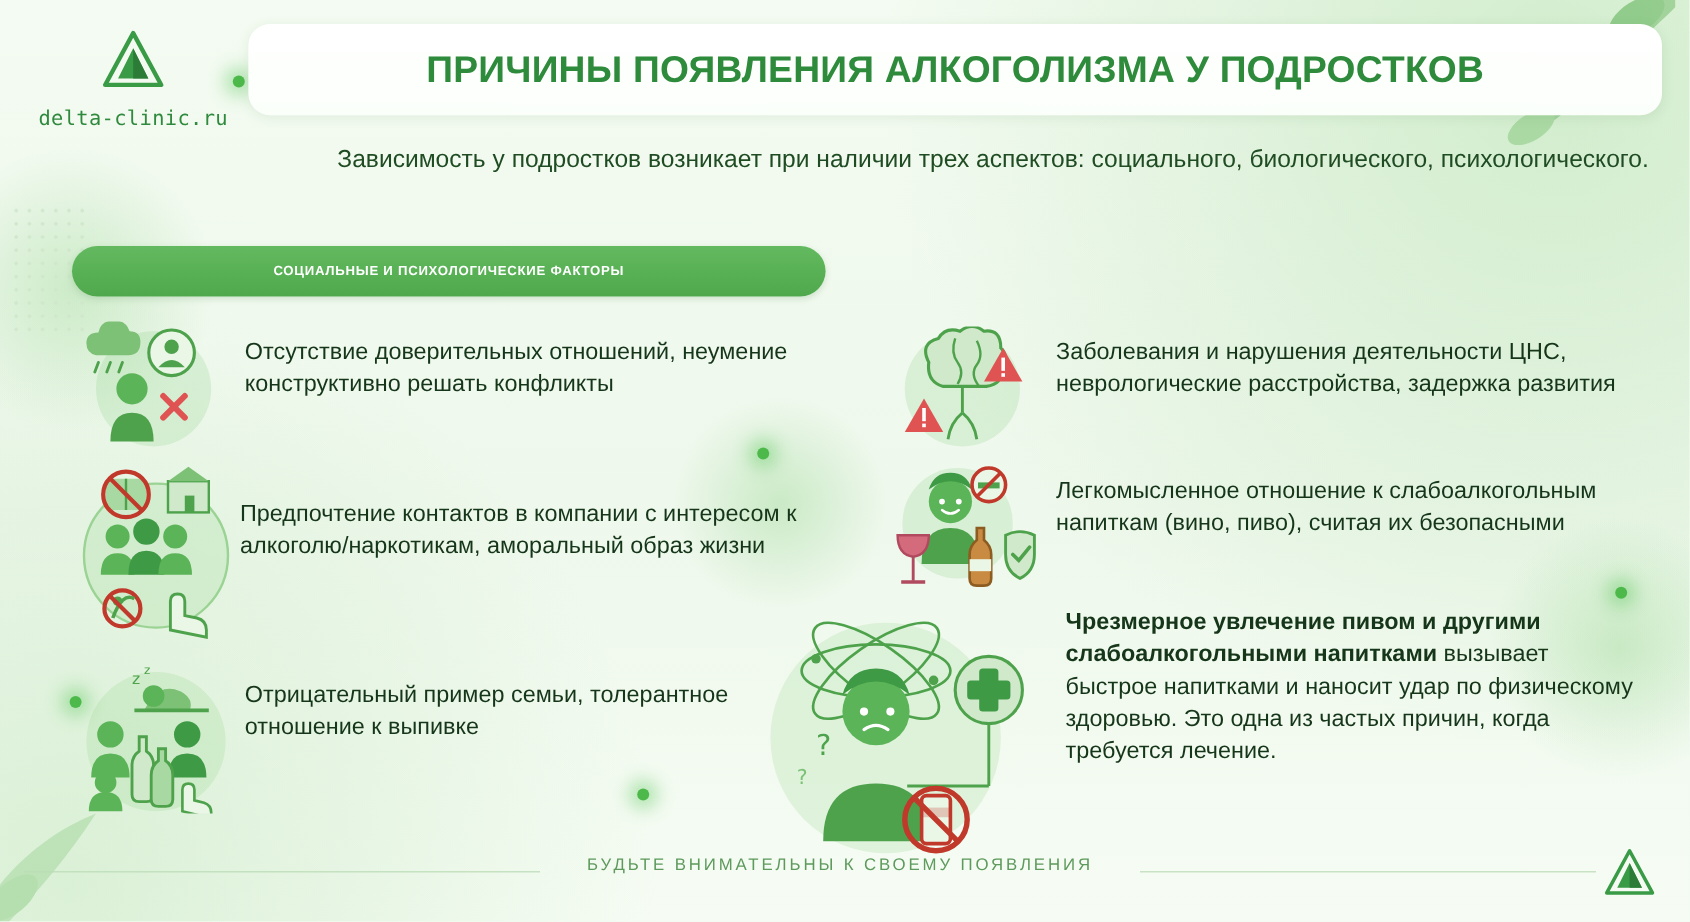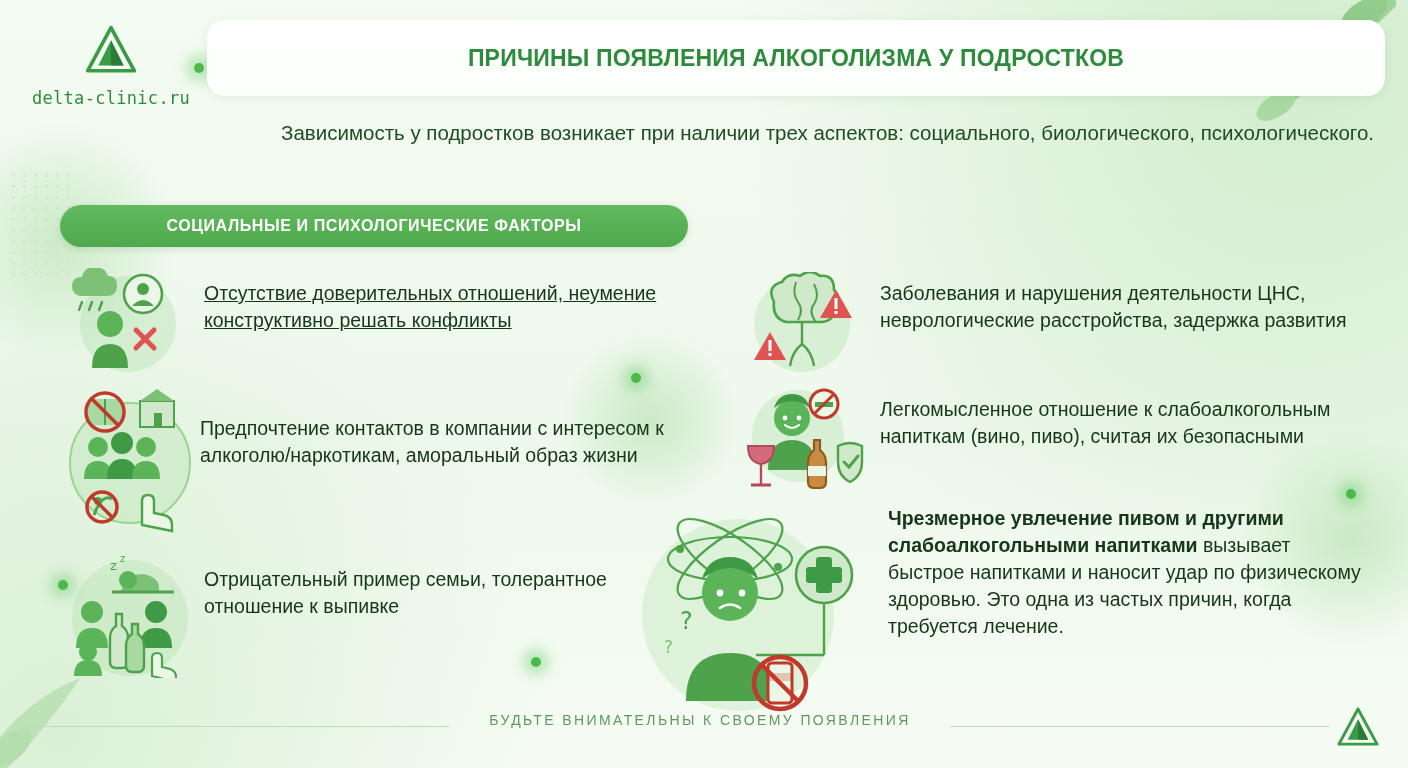--- a/index.html
+++ b/index.html
@@ -81,21 +81,21 @@
     height: 76px;
     background: linear-gradient(180deg, #ffffff 0%, #fbfffa 100%);
     border-radius: 18px;
     box-shadow: 0 2px 10px rgba(60, 130, 60, 0.10);
     display: flex;
     align-items: center;
     justify-content: center;
   }
   .title-bar h1 {
     margin: 0;
-    font-size: 23px;
+    font-size: 31px;
     font-weight: bold;
     letter-spacing: .2px;
     color: #2f8b3c;
     text-align: left;
   }
 
   .subtitle {
     position: absolute;
     left: 214px;
     top: 118px;
@@ -106,21 +106,21 @@
     color: #1f4c22;
   }
 
   
   .sect-head {
     position: absolute;
     height: 42px;
     border-radius: 21px;
     background: linear-gradient(180deg, #63b95f 0%, #4fa94c 100%);
     color: #ffffff;
-    font-size: 16px;
+    font-size: 11px;
     font-weight: bold;
     letter-spacing: .6px;
     display: flex;
     align-items: center;
     justify-content: center;
     box-shadow: 0 2px 6px rgba(60, 130, 60, 0.20);
   }
   .sect-head.left  { left: 60px;  top: 205px; width: 628px; }
   .sect-head.right { left: 735px; top: 205px; width: 620px; }
 
@@ -245,21 +245,21 @@
 
         <circle cx="44" cy="56" r="13" fill="#5bb457"></circle>
         <path d="M26 100 q0 -24 18 -24 q18 0 18 24 Z" fill="#4da24b"></path>
 
         <g stroke="#e05353" stroke-width="5" stroke-linecap="round">
           <line x1="70" y1="62" x2="88" y2="80"></line>
           <line x1="88" y1="62" x2="70" y2="80"></line>
         </g>
       </svg>
     </div>
-    <div class="txt" style="width:472px; padding-left:10px; padding-top:12px;text-decoration:underline;">Отсутствие доверительных отношений, неумение конструктивно решать конфликты</div>
+    <div class="txt" style="width:472px; padding-left:10px; padding-top:12px;">Отсутствие доверительных отношений, неумение конструктивно решать конфликты</div>
   </div>
 
   <div class="item" id="item-l2">
     <div class="art" style="width:128px; height:150px;">
       <svg width="128" height="150" viewBox="0 0 128 150">
         <circle cx="64" cy="78" r="60" fill="rgba(126,204,118,0.18)" stroke="#9ad393" stroke-width="2"></circle>
 
         <g>
           <rect x="22" y="14" width="34" height="26" rx="3" fill="#a9d9a2"></rect>
           <line x1="39" y1="14" x2="39" y2="40" stroke="#4da24b" stroke-width="2"></line>

